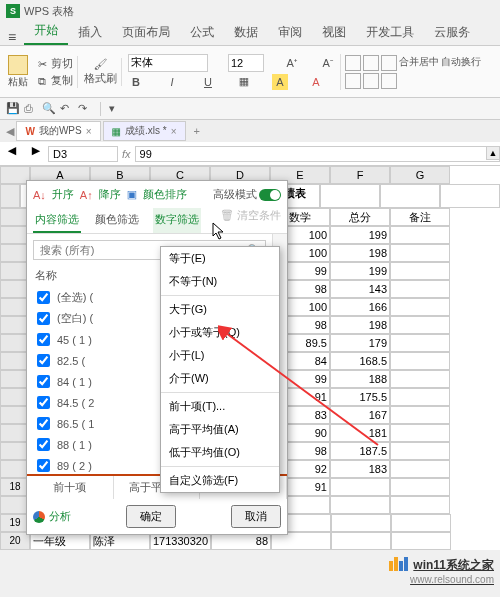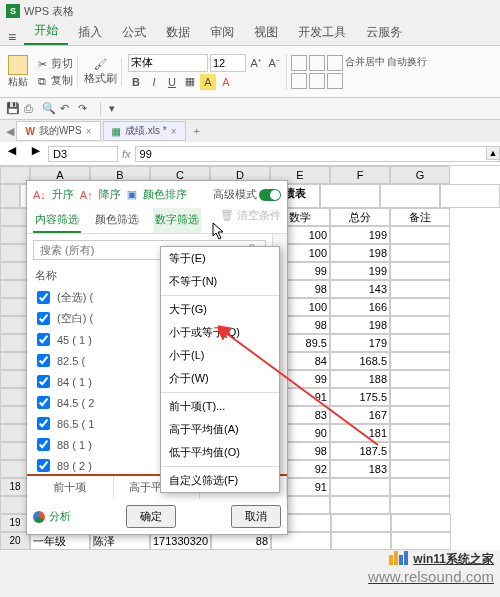--- a/index.html
+++ b/index.html
@@ -12,21 +12,21 @@
 .ribbon-tabs .menu-icon { padding: 0 8px; font-size: 14px; color: #555; }
 .ribbon-body { height: 52px; background: #fafafa; border-bottom: 1px solid #ccc; display: flex; align-items: center; font-size: 11px; color: #555; gap: 2px; padding: 2px 4px; overflow: hidden; }
 .paste { display: flex; flex-direction: column; align-items: center; padding: 0 4px; }
 .paste .ico { width: 20px; height: 20px; background: #f9e6a8; border: 1px solid #c9a23a; position: relative; }
 .paste .lbl { font-size: 10px; }
 .clipb { display: flex; flex-direction: column; gap: 2px; padding: 0 4px; border-right: 1px solid #ddd; }
 .clipb div { display: flex; align-items: center; gap: 2px; }
 .clipb .sc { width: 11px; height: 11px; }
 .brush { display: flex; flex-direction: column; align-items: center; padding: 0 4px; border-right: 1px solid #ddd; }
 .fontg { display: flex; flex-direction: column; gap: 2px; padding: 0 4px; border-right: 1px solid #ddd; }
-.fontg .row { display: flex; gap: 2px; align-items: center; }
+.fontg .row { display: flex; gap: 20px; align-items: center; }
 .fontg select, .fontg input { font-size: 11px; height: 18px; border: 1px solid #ccc; }
 .fontg .fname { width: 80px; }
 .fontg .fsize { width: 36px; }
 .fontg .fbtn { width: 16px; height: 16px; border: 1px solid transparent; display: inline-flex; align-items: center; justify-content: center; font-size: 11px; }
 .miscright { display: flex; flex-direction: column; gap: 2px; padding: 0 2px; }
 .miscright .row { display: flex; gap: 2px; }
 .sq { width: 16px; height: 16px; border: 1px solid #aaa; }
 .textlbl { font-size: 10px; }
 .qat { height: 22px; background: #f5f5f5; border-bottom: 1px solid #ccc; display: flex; align-items: center; gap: 4px; padding: 0 6px; font-size: 11px; color: #555; }
 .qat .ico { width: 14px; height: 14px; display: inline-block; }
@@ -75,36 +75,37 @@
 .filterpanel .qbtns { display: flex; }
 .filterpanel .qbtns .qb { flex: 1; text-align: center; padding: 4px 0; border-right: 1px solid #ddd; cursor: pointer; }
 .filterpanel .foot { display: flex; align-items: center; padding: 6px; gap: 6px; }
 .filterpanel .foot .analysis { display: flex; align-items: center; gap: 4px; color: #1a8c3a; cursor: pointer; }
 .filterpanel .foot .pie { width: 12px; height: 12px; border-radius: 50%; background: conic-gradient(#e85a2a 0 33%, #1a8c3a 33% 66%, #3a7ac9 66% 100%); }
 .filterpanel .foot button { margin-left: auto; padding: 2px 12px; font-size: 11px; }
 .arrow { position: absolute; left: 218px; top: 325px; z-index: 13; pointer-events: none; }
 .wm { position: absolute; right: 6px; bottom: 12px; font-size: 12px; color: #333; text-align: right; z-index: 20; text-decoration: underline; }
 .wm .big { font-weight: bold; display: flex; align-items: center; gap: 4px; justify-content: flex-end; }
 .wm .bars span { display: inline-block; width: 4px; margin-right: 1px; }
-.wm .small { font-size: 15px; color: #888; }
+.wm .small { font-size: 10px; color: #888; }
 .scrollbtn { position: absolute; right: 0; top: 146px; width: 14px; height: 14px; background: #eee; border: 1px solid #ccc; font-size: 9px; text-align: center; line-height: 12px; }
 .cursor { position: absolute; left: 212px; top: 222px; z-index: 15; pointer-events: none; }
 </style>
 </head>
 <body>
 
 <div class="titlebar">
   <div class="wps-icon">S</div>
   <span>WPS 表格</span>
 </div>
 
 <div class="ribbon-tabs">
   <span class="menu-icon">≡</span>
   <span class="tab active">开始</span>
   <span class="tab">插入</span>
+  <span class="tab">页面布局</span>
   <span class="tab">公式</span>
   <span class="tab">数据</span>
   <span class="tab">审阅</span>
   <span class="tab">视图</span>
   <span class="tab">开发工具</span>
   <span class="tab">云服务</span>
 </div>
 
 <div class="ribbon-body">
   <div class="paste">

